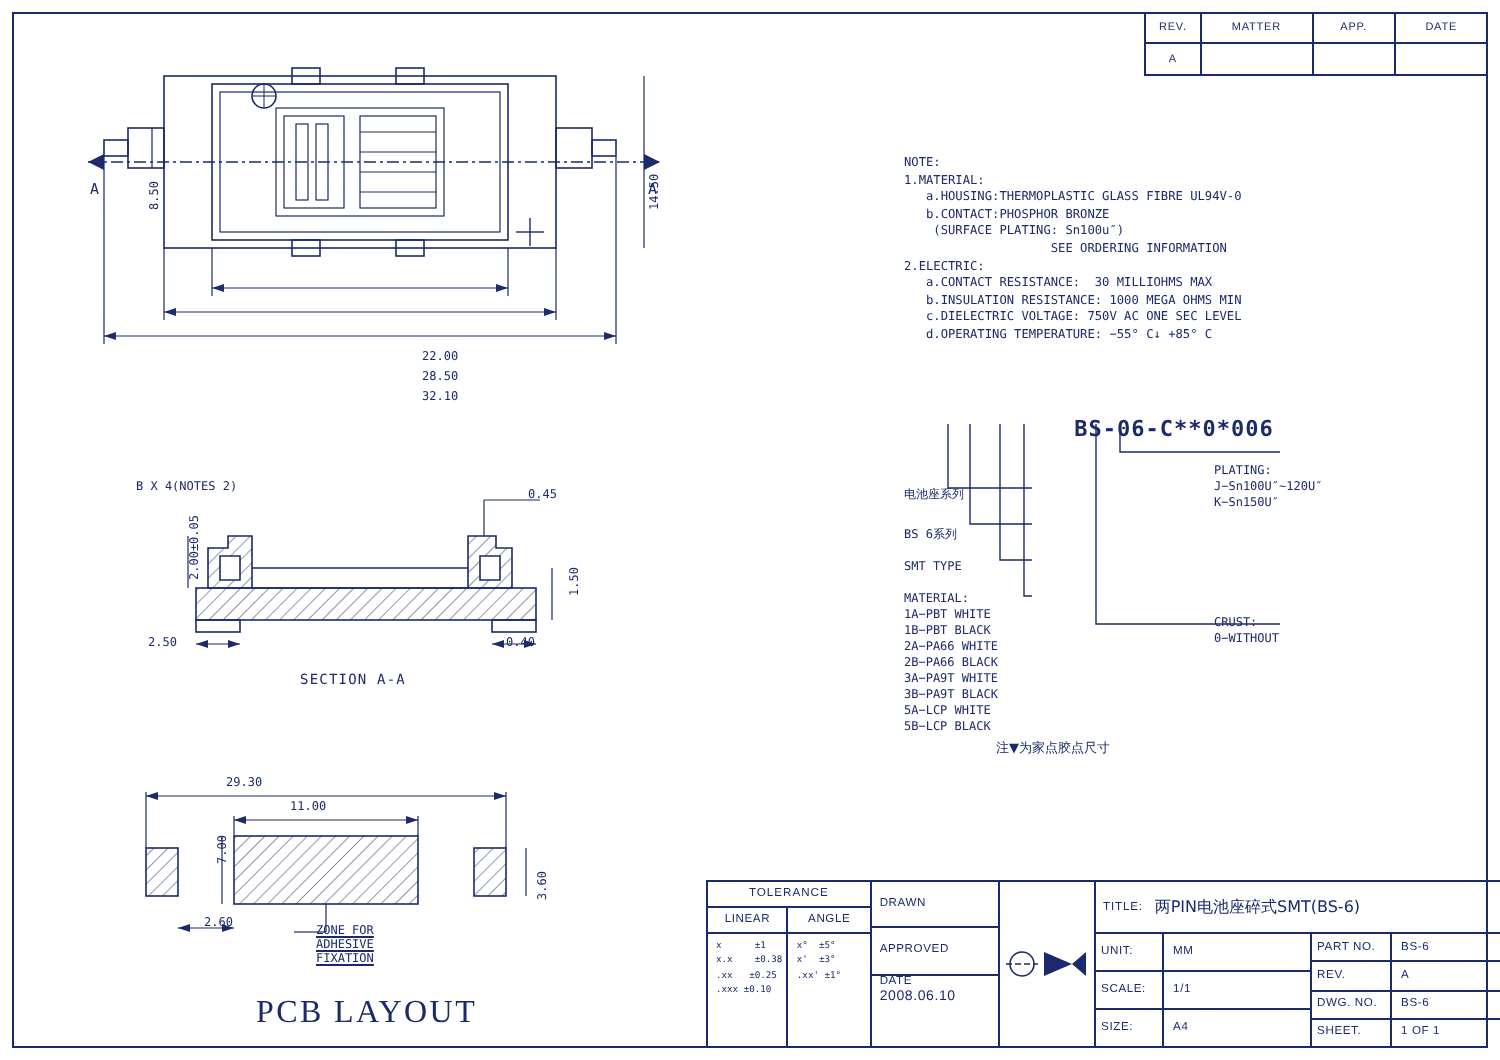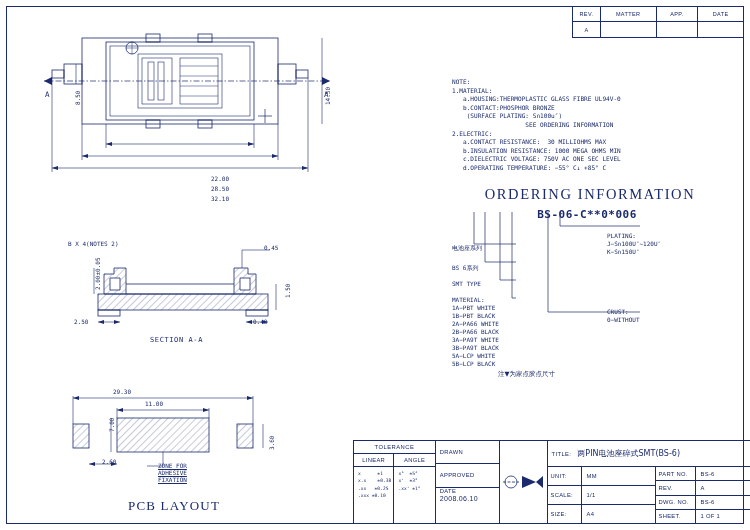--- a/index.html
+++ b/index.html
@@ -145,21 +145,21 @@
 
   
   .dwg { position:absolute; left:0; top:0; width:470px; height:530px; }
 
   .lbl {
     position:absolute; font-family:"DejaVu Sans Mono", monospace;
     font-size:6px; color:#1a2a6c; white-space:nowrap;
   }
   .lbl.big { font-size:7.5px; }
   .lbl.sec { font-size:7px; letter-spacing:.6px; }
-  .lbl.pcb { font-size:13px; letter-spacing:1.2px; font-family:"Liberation Serif", serif; }
+  .lbl.pcb { font-size:16px; letter-spacing:1.2px; font-family:"Liberation Serif", serif; }
   .rot90 { transform:rotate(-90deg); transform-origin:0 0; }
 </style>
 </head>
 <body>
 
 <div class="page">
   <div class="frame"></div>
 
   <div class="rev-table">
     <div class="rev-row first">
@@ -181,21 +181,20 @@
    a.HOUSING:THERMOPLASTIC GLASS FIBRE UL94V-0
    b.CONTACT:PHOSPHOR BRONZE
     (SURFACE PLATING: Sn100u″)
                     SEE ORDERING INFORMATION
 2.ELECTRIC:
    a.CONTACT RESISTANCE:  30 MILLIOHMS MAX
    b.INSULATION RESISTANCE: 1000 MEGA OHMS MIN
    c.DIELECTRIC VOLTAGE: 750V AC ONE SEC LEVEL
    d.OPERATING TEMPERATURE: −55° C↓ +85° C</div>
 
-  <div class="ord-title">ORDERING  INFORMATION</div>
   <div class="ord-code">BS-06-C**0*006</div>
 
   <svg class="ord-svg" viewBox="0 0 300 180">
     <g stroke="#1a2a6c" stroke-width="0.7" fill="none">
 
       <path d="M34 12 L34 44 L76 44"></path>
       <path d="M45 12 L45 62 L76 62"></path>
       <path d="M60 12 L60 80 L76 80"></path>
       <path d="M72 12 L72 98 L76 98"></path>
 

